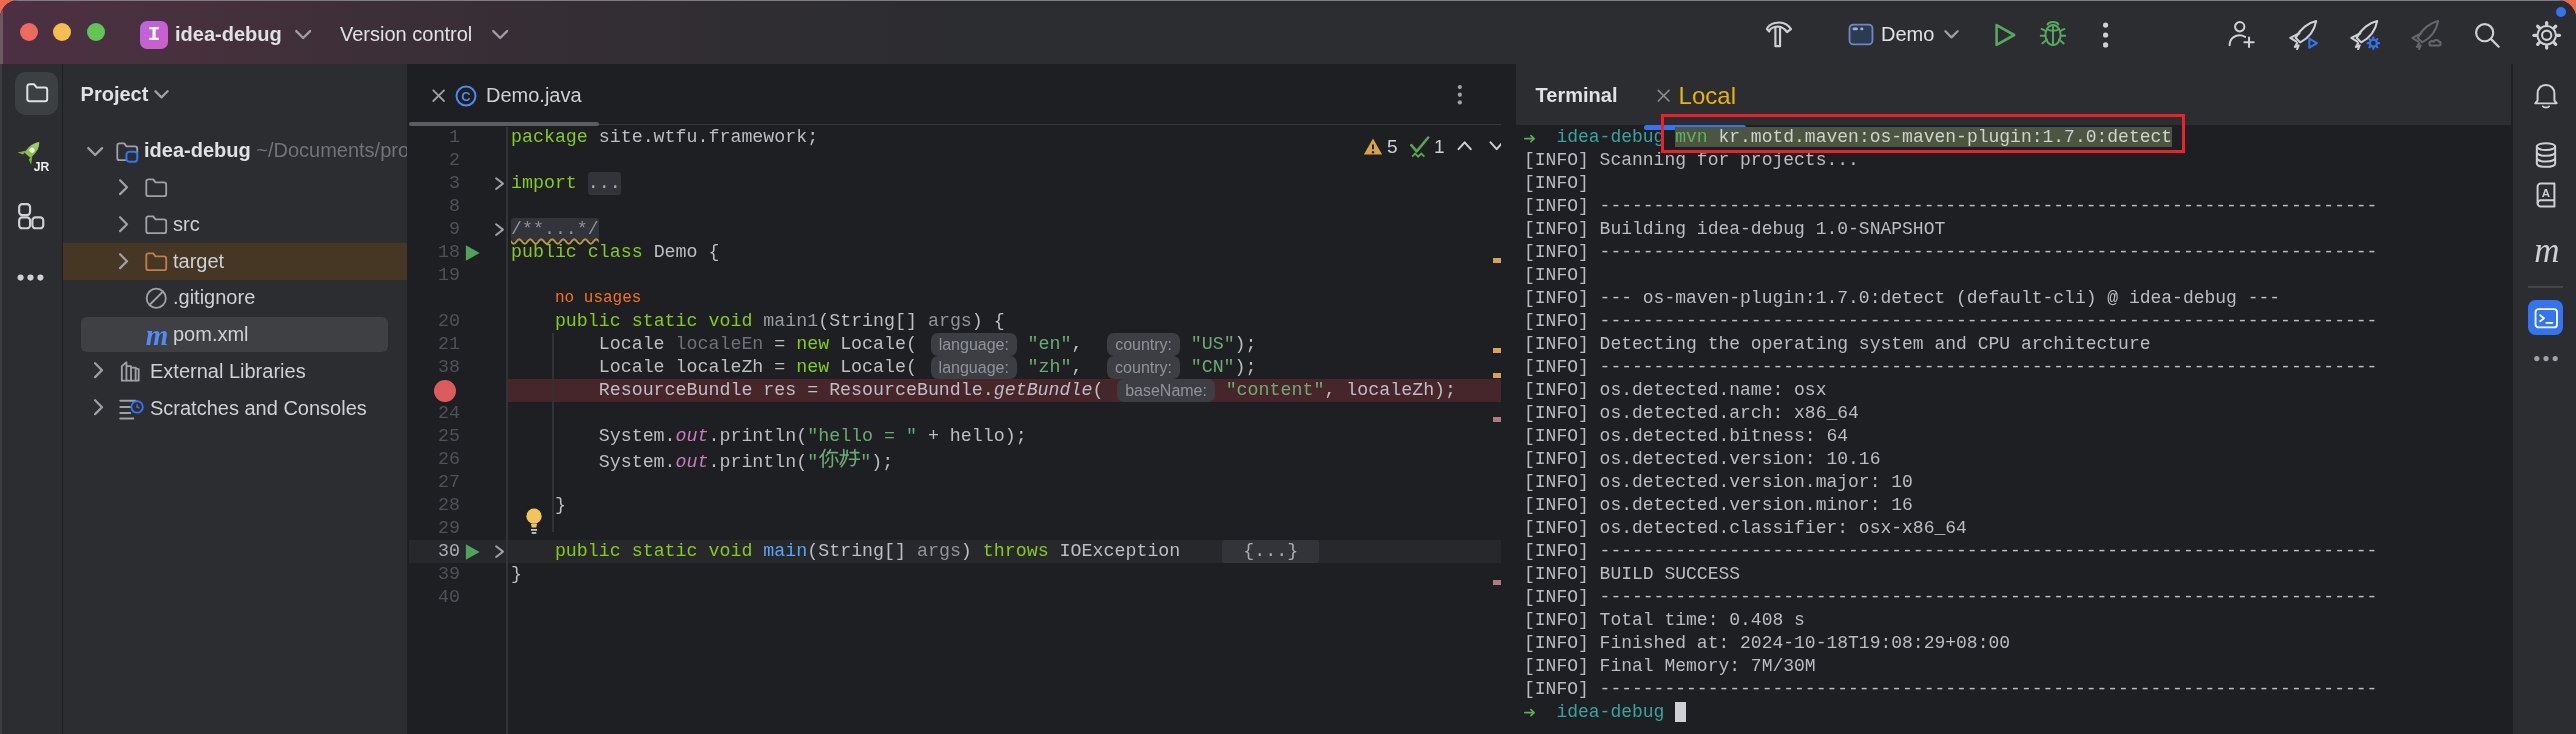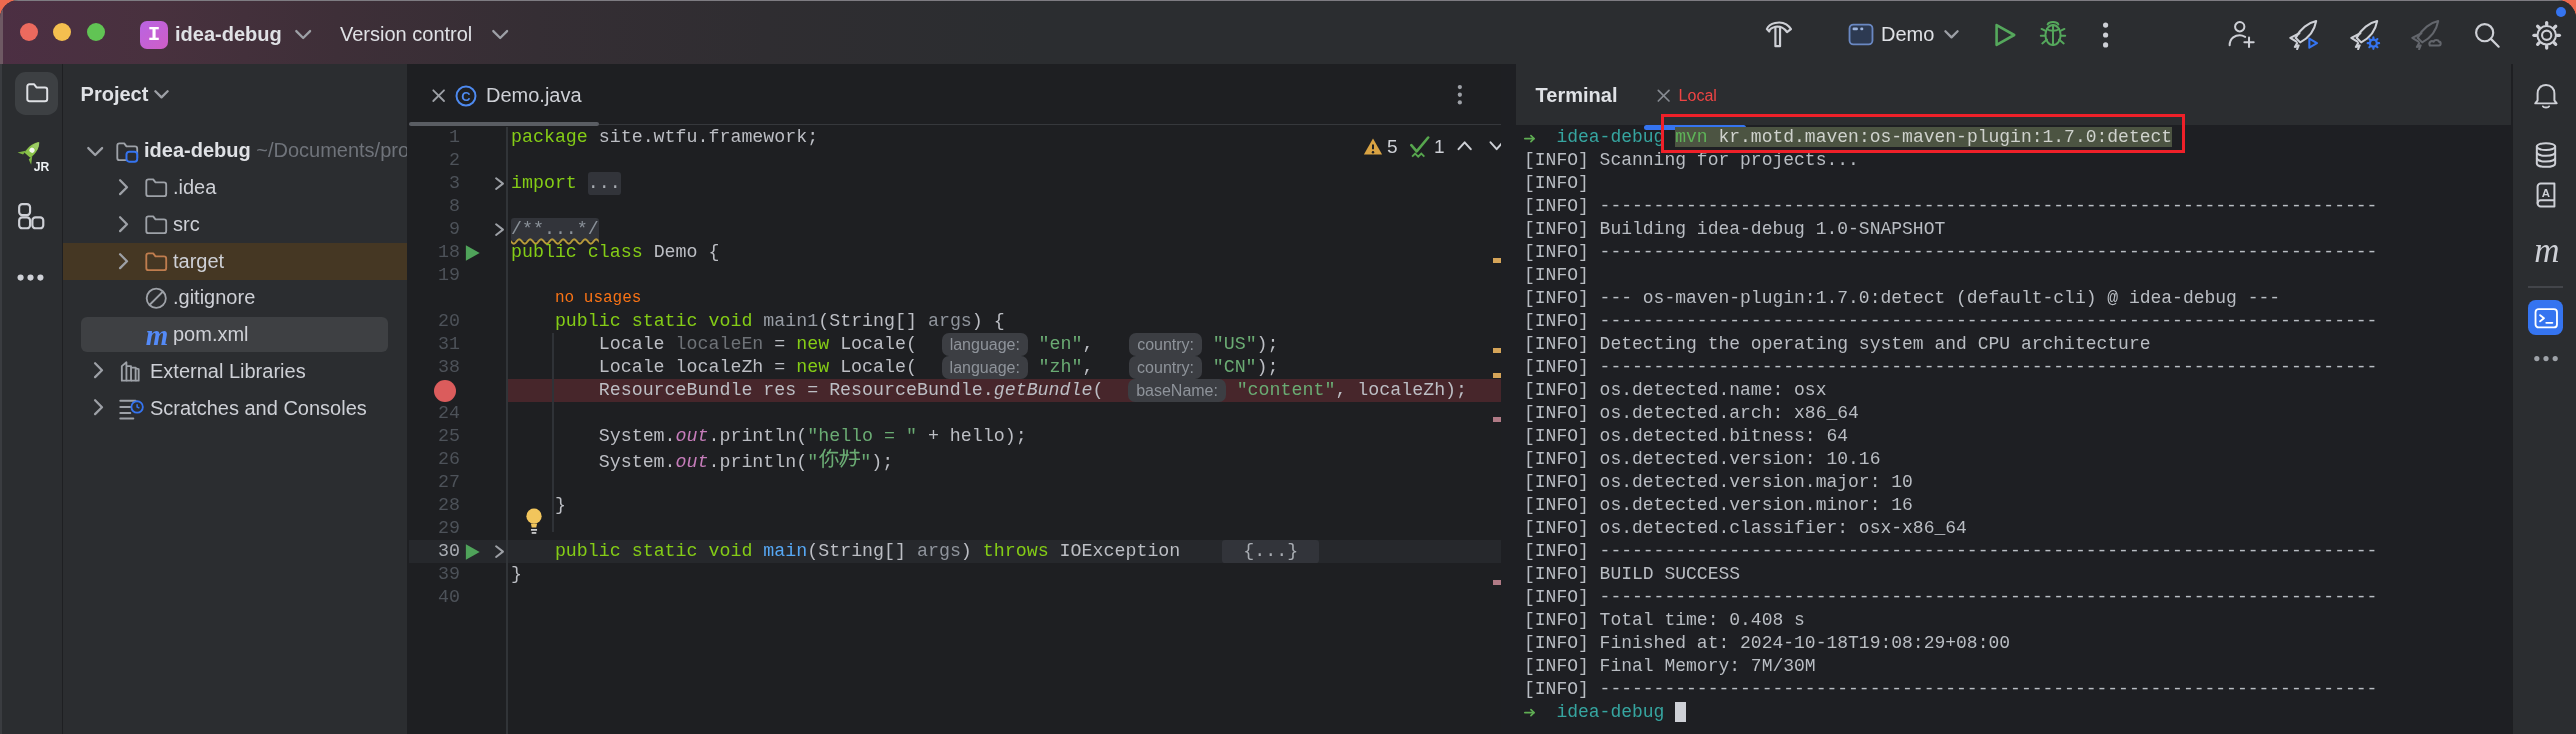--- a/index.html
+++ b/index.html
@@ -26,21 +26,21 @@
 #editor{position:absolute;left:409px;top:64px;width:1092px;height:670px;background:#1e1f22;overflow:hidden}
 #tabbar{position:absolute;left:0;top:0;width:1092px;height:61px;border-bottom:1.5px solid #36383c}
 .erow{position:absolute;left:0;width:1092px;height:23px;line-height:23px;white-space:pre;
  font-family:"Liberation Mono",monospace;font-size:18.3px;color:#bcbec4}
 .gnum{position:absolute;left:0;width:51px;text-align:right;color:#4d5259;font-family:"Liberation Mono",monospace;font-size:18.3px;line-height:23px;height:23px}
 .kw{color:#84cc16}
 .str{color:#6aab73}
 .dim{color:#6e7277}
 .gray{color:#8f949c}
 .chip{display:inline-block;font-family:"Liberation Sans",sans-serif;font-size:16px;line-height:23px;height:23px;
- background:#3c3e43;color:#8e939a;border-radius:7px;padding:0 7.7px;margin-left:25px;vertical-align:top}
+ background:#3c3e43;color:#8e939a;border-radius:7px;padding:0 7.7px;margin-left:14px;vertical-align:top}
 .fold{display:inline-block;background:#32343a;color:#a8acb2;border-radius:3.1px}
 
 #term{position:absolute;left:1501px;top:64px;width:1010px;height:670px;background:#1e1f23;overflow:hidden}
 #termhead{position:absolute;left:14.6px;top:0;width:996px;height:61px;background:#2b2d30}
 #termtext{position:absolute;left:23px;top:62px;white-space:pre;font-family:"Liberation Mono",monospace;
  font-size:18px;line-height:23px;color:#b9bdc3}
 
 #rstripe{position:absolute;left:2512px;top:64px;width:64px;height:670px;background:#2b2d30;border-left:1.5px solid #1e1f22}
 .tc{color:#36a5a0}
 .tsel{background:#4c5442;color:#cfd2cd}
@@ -229,21 +229,20 @@
         <rect x="15" y="14" width="14" height="13" rx="3.5" fill="#2b2d30" stroke="#3574f0" stroke-width="2.6"></rect>
       </svg>
   <div class="trow" style="top:68px;left:81px"><span style="font-weight:bold;color:#dfe1e5">idea-debug</span> <span style="color:#6f737a">~/Documents/pro</span></div>
 
   <svg class="icab" style="left:54px;top:114px" width="12.3" height="18.4" viewBox="0 0 16 24">
         <polyline points="4,3 13,12 4,21" fill="none" stroke="#9da0a6" stroke-width="3" stroke-linecap="round" stroke-linejoin="round"></polyline>
       </svg>
   <svg class="icab" style="left:81px;top:113px" width="24.5" height="21.5" viewBox="0 0 32 28">
         <path d="M3 6 C3 4 4 3 6 3 L12 3 L15 7 L26 7 C28 7 29 8 29 10 L29 22 C29 24 28 25 26 25 L6 25 C4 25 3 24 3 22 Z" fill="none" stroke="#9ea2a8" stroke-width="2.4" stroke-linejoin="round"></path>
       </svg>
-  <div class="trow" style="top:105px;left:110px">.idea</div>
 
   <svg class="icab" style="left:54px;top:151px" width="12.3" height="18.4" viewBox="0 0 16 24">
         <polyline points="4,3 13,12 4,21" fill="none" stroke="#9da0a6" stroke-width="3" stroke-linecap="round" stroke-linejoin="round"></polyline>
       </svg>
   <svg class="icab" style="left:81px;top:150px" width="24.5" height="21.5" viewBox="0 0 32 28">
         <path d="M3 6 C3 4 4 3 6 3 L12 3 L15 7 L26 7 C28 7 29 8 29 10 L29 22 C29 24 28 25 26 25 L6 25 C4 25 3 24 3 22 Z" fill="none" stroke="#9ea2a8" stroke-width="2.4" stroke-linejoin="round"></path>
       </svg>
   <div class="trow" style="top:142px;left:110px">src</div>
 
   <svg class="icab" style="left:54px;top:188px" width="12.3" height="18.4" viewBox="0 0 16 24">
@@ -321,21 +320,21 @@
   <div class="abs" style="left:97px;top:63px;width:1.5px;height:607px;background:#313438"></div>
 
   <div class="gnum" style="top:62px">1</div>
   <div class="gnum" style="top:85px">2</div>
   <div class="gnum" style="top:108px">3</div>
   <div class="gnum" style="top:131px">8</div>
   <div class="gnum" style="top:154px">9</div>
   <div class="gnum" style="top:177px">18</div>
   <div class="gnum" style="top:200px">19</div>
   <div class="gnum" style="top:246px">20</div>
-  <div class="gnum" style="top:269px">31</div>
+  <div class="gnum" style="top:269px">21</div>
   <div class="gnum" style="top:292px">38</div>
   <div class="gnum" style="top:338px">24</div>
   <div class="gnum" style="top:361px">25</div>
   <div class="gnum" style="top:384px">26</div>
   <div class="gnum" style="top:407px">27</div>
   <div class="gnum" style="top:430px">28</div>
   <div class="gnum" style="top:453px">29</div>
   <div class="gnum" style="top:476px;color:#a9adb3">30</div>
   <div class="gnum" style="top:499px">39</div>
   <div class="gnum" style="top:522px">40</div>
@@ -428,21 +427,21 @@
  </div>
  <div id="term">
   <div id="termhead">
    <div class="abs" style="left:20px;top:0;height:61px;line-height:63px;font-weight:bold;color:#dfe1e5;font-size:20px">Terminal</div>
    <svg class="icab" style="left:140px;top:24px" width="15.3" height="15.3" viewBox="0 0 20 20">
           <g stroke="#868a91" stroke-width="2.2" stroke-linecap="round">
             <line x1="3" y1="3" x2="17" y2="17"></line>
             <line x1="17" y1="3" x2="3" y2="17"></line>
           </g>
         </svg>
-   <div class="abs" style="left:163px;top:0;height:61px;line-height:63px;color:#ef4444;font-size:16px">Local</div>
+   <div class="abs" style="left:163px;top:0;height:61px;line-height:63px;color:#eab308;font-size:24px">Local</div>
   </div>
   <div class="abs" style="left:143px;top:61px;width:102px;height:5.4px;background:#3574f0;border-radius:2.7px"></div>
   <svg class="icab" style="left:23px;top:70px" width="12.3" height="9.2" viewBox="0 0 16 12">
         <g stroke="#5fad53" stroke-width="2.2" fill="none" stroke-linecap="round" stroke-linejoin="round">
           <line x1="1" y1="6" x2="13" y2="6"></line>
           <polyline points="9,2 13,6 9,10"></polyline>
         </g>
       </svg>
       <svg class="icab" style="left:23px;top:644px" width="12.3" height="9.2" viewBox="0 0 16 12">
         <g stroke="#5fad53" stroke-width="2.2" fill="none" stroke-linecap="round" stroke-linejoin="round">

